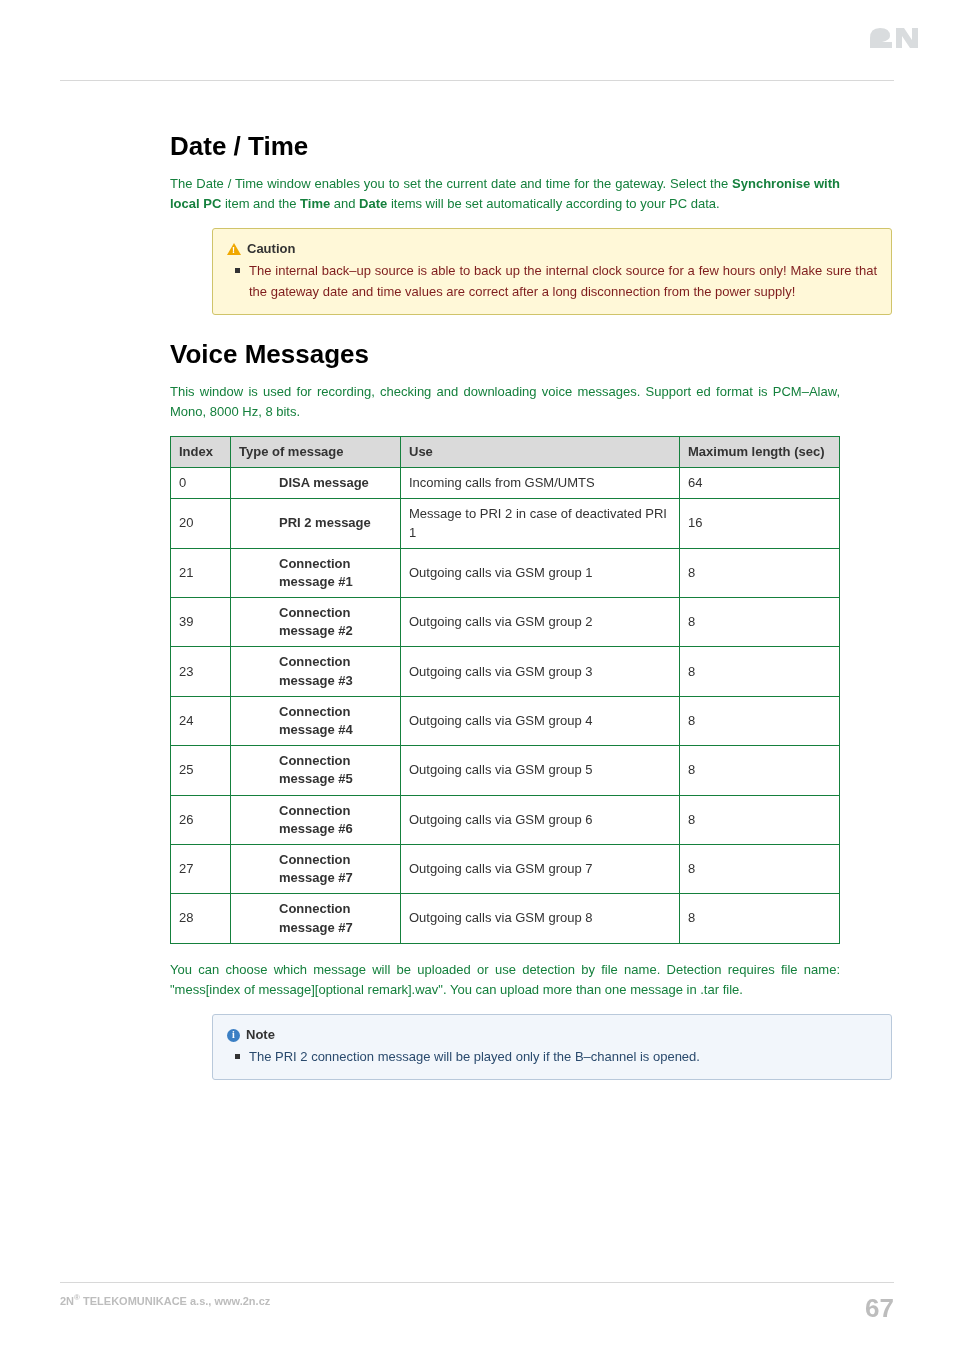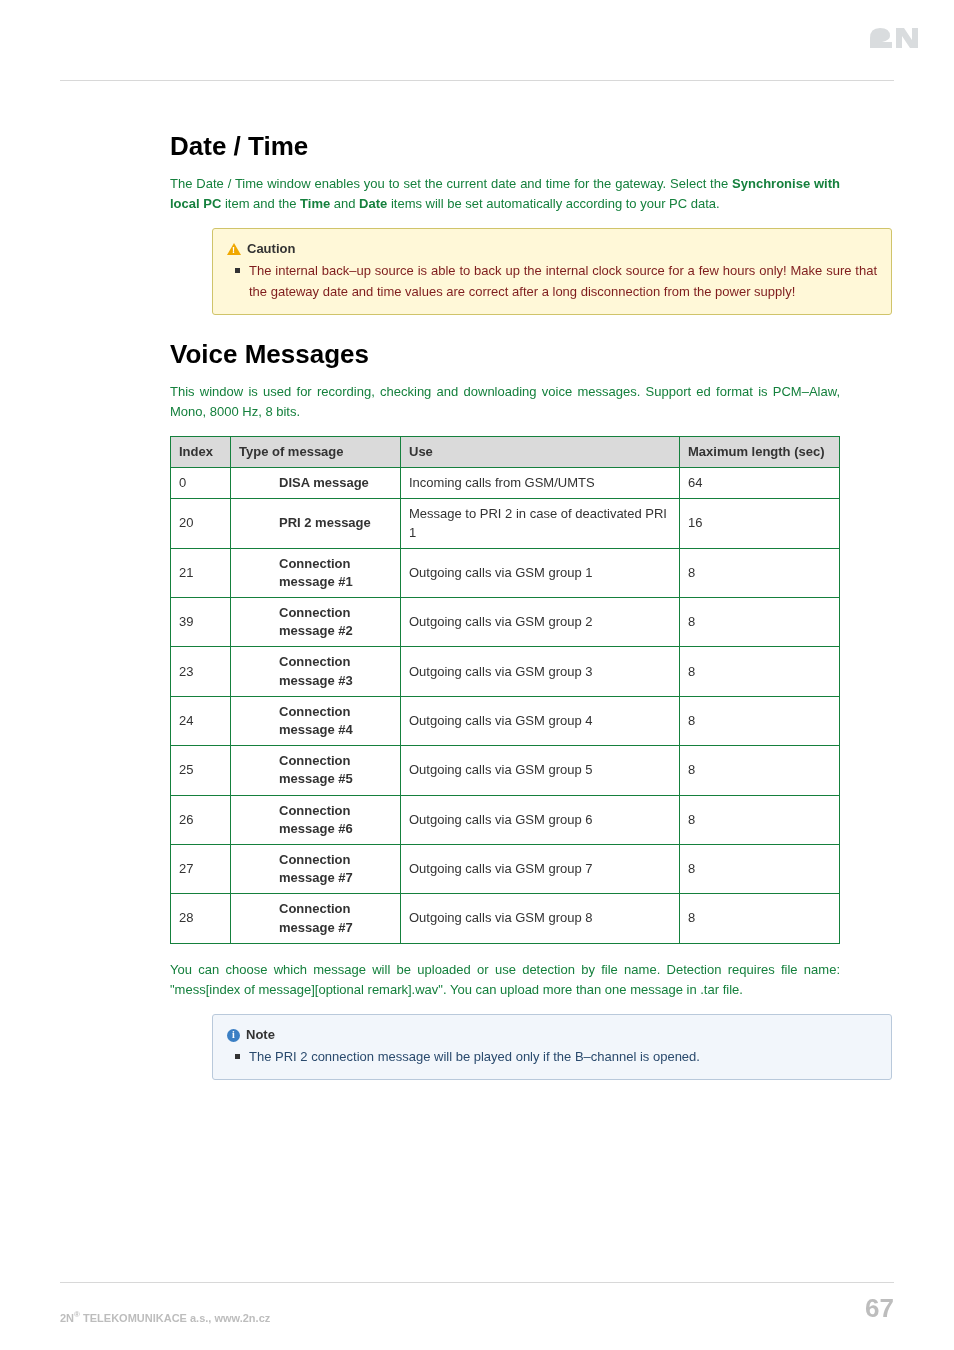--- a/index.html
+++ b/index.html
@@ -142,21 +142,21 @@
   }
   table.data td.type { font-weight: bold; padding-left: 48px; }
 
   .footer {
     position: absolute;
     bottom: 26px;
     left: 60px;
     right: 60px;
     display: flex;
     justify-content: space-between;
-    align-items: flex-end;
+    align-items: flex-start;
     border-top: 1px solid #d8d8d8;
     padding-top: 10px;
   }
   .footer-left {
     font-size: 11px;
     color: #bdbdbd;
     font-weight: bold;
   }
   .footer-left sup { font-size: 8px; }
   .footer-right {

